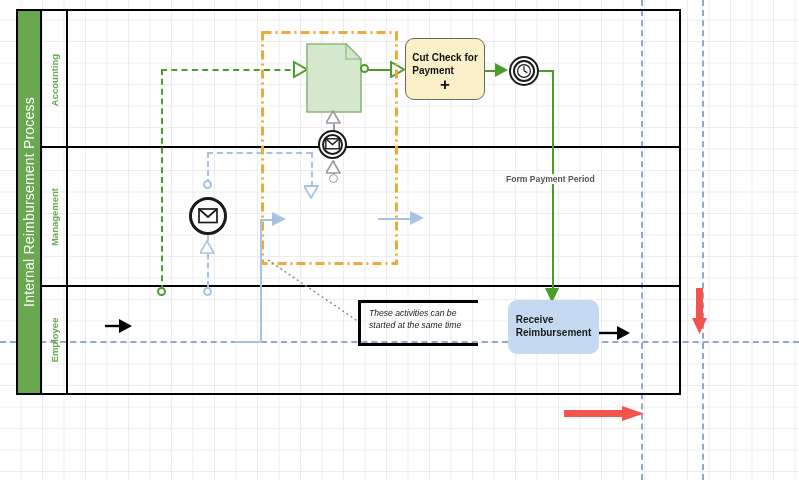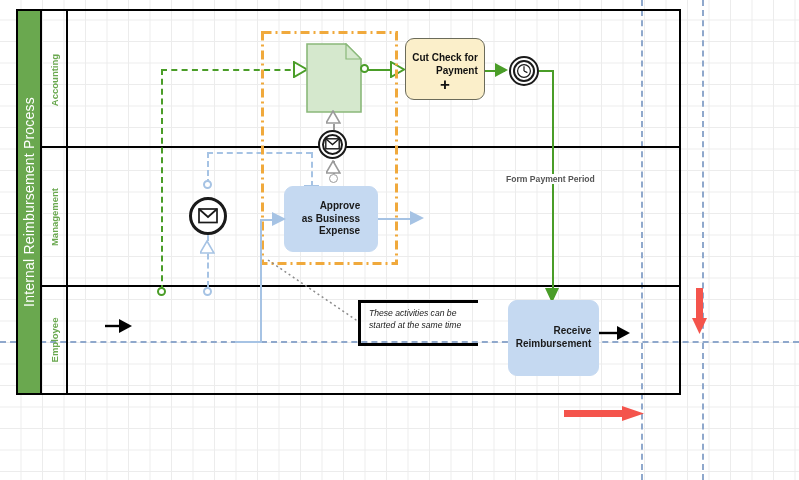--- a/index.html
+++ b/index.html
@@ -31,21 +31,21 @@
         white-space:nowrap;color:#ffffff;font-size:14px;letter-spacing:.2px;}
   .lane-sep{position:absolute;left:24px;right:0;height:0;border-top:2px solid #000;}
   .lane-label{position:absolute;left:26px;width:20px;}
   .lane-label span{position:absolute;left:50%;top:50%;
         transform:translate(-50%,-50%) rotate(-90deg);
         white-space:nowrap;color:#6aa84f;font-size:9.5px;font-weight:bold;}
   .lane-divider-v{position:absolute;width:0;border-left:2px solid #000;}
 
   
   .task{position:absolute;box-sizing:border-box;border-radius:9px;
-        display:flex;align-items:center;justify-content:center;text-align:right;
+        display:flex;align-items:center;justify-content:center;text-align:left;
         font-size:10px;font-weight:bold;line-height:1.28;color:#111;}
   .task.blue{background:#c5d9f1;border:1px solid #c5d9f1;color:#1a1a1a;}
   .task.tan{background:#fbefca;border:1.5px solid #6b6b5a;}
   .subproc-plus{position:absolute;left:50%;bottom:6px;transform:translateX(-50%);
         font-size:17px;font-weight:bold;line-height:1;color:#111;}
 
   
   .docshape{position:absolute;}
   .docshape .lbl{position:absolute;left:0;right:0;top:50%;
         transform:translateY(-50%);text-align:center;
@@ -199,25 +199,20 @@
   <div class="ln ln-v mf-blue-v" style="left:207px;top:235px;height:52px;"></div>
   <svg class="abs" style="left:200px;top:240px;" width="15" height="14">
     <polygon points="7,1 14,13 0,13" fill="#ffffff" stroke="#a6c3e4" stroke-width="1.6"></polygon>
   </svg>
   <div class="circ blue" style="left:203px;top:287px;"></div>
 
   <svg id="selrect-svg" class="abs" style="left:261px;top:31px;" width="137" height="234">
     <rect x="1.5" y="1.5" width="134" height="231" fill="none" stroke="#f0a93c" stroke-width="3" stroke-dasharray="9,4,2,4"></rect>
   </svg>
 
-  <div class="task blue" style="left:284px;top:186px;width:94px;height:66px;">
-    <span style="white-space:pre-line;">Approve
-as Business
-Expense</span>
-  </div>
   <div class="ln ln-h sf-blue-h" style="left:378px;top:218px;width:40px;"></div>
   <svg class="abs" style="left:410px;top:211px;" width="15" height="15">
     <polygon points="0,0 14,7 0,14" fill="#a6c3e4"></polygon>
   </svg>
 
   <div class="ln ln-h sf-blue-h" style="left:235px;top:341px;width:27px;"></div>
   <div class="ln ln-v sf-blue-v" style="left:260px;top:220px;height:122px;"></div>
   <div class="ln ln-h sf-blue-h" style="left:260px;top:219px;width:22px;"></div>
   <svg class="abs" style="left:272px;top:212px;" width="15" height="15">
     <polygon points="0,0 14,7 0,14" fill="#a6c3e4"></polygon>
@@ -230,21 +225,21 @@
   <div id="anno">
     <div class="atxt">These activities can be
 started at the same time</div>
   </div>
 
   <svg class="abs" style="left:105px;top:318px;" width="28" height="16">
     <line x1="0" y1="8" x2="18" y2="8" stroke="#000" stroke-width="2.4"></line>
     <polygon points="14,1 27,8 14,15" fill="#000"></polygon>
   </svg>
 
-  <div class="task blue" style="left:508px;top:300px;width:91px;height:76px;">
+  <div class="task blue" style="left:508px;top:300px;width:91px;height:54px;">
     <span style="white-space:pre-line;">Receive
 Reimbursement</span>
   </div>
   <svg class="abs" style="left:599px;top:325px;" width="32" height="16">
     <line x1="0" y1="8" x2="22" y2="8" stroke="#000" stroke-width="2.4"></line>
     <polygon points="18,1 31,8 18,15" fill="#000"></polygon>
   </svg>
 
   <svg class="redarrow" style="left:690px;top:288px;" width="20" height="50">
     <rect x="6" y="0" width="7" height="32" fill="#f4544c"></rect>

